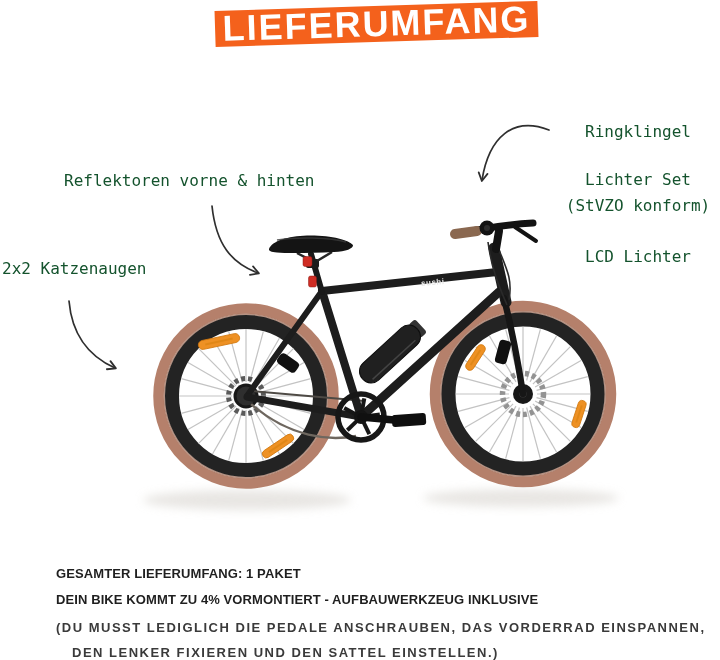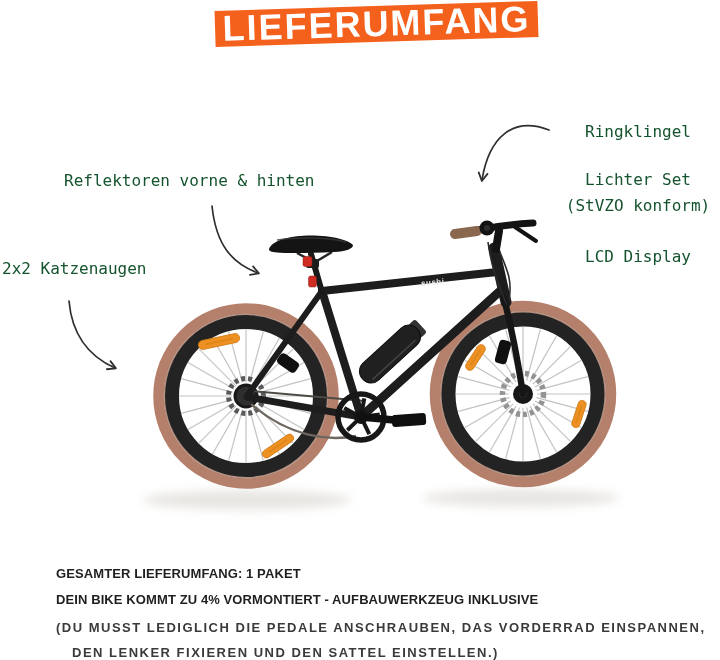--- a/index.html
+++ b/index.html
@@ -205,20 +205,20 @@
   <div class="banner" style="background: rgb(244, 97, 28);">
     <span style="color: rgb(255, 255, 255);">LIEFERUMFANG</span>
   </div>
 
   <div class="callout" style="left:64px;top:171px;">Reflektoren vorne &amp; hinten</div>
   <div class="callout" style="left:2px;top:259px;text-align:center;">2x2 Katzenaugen</div>
 
   <div class="callout right-col" style="top:122px;">Ringklingel</div>
   <div class="callout right-col" style="top:170px;">Lichter Set</div>
   <div class="callout right-col" style="top:196px;">(StVZO konform)</div>
-  <div class="callout right-col" style="top:247px;">LCD Display</div>
+  <div class="callout right-col" style="top:247px;">LCD Lichter</div>
 
   <div class="footer footer-bold" style="top:566px;">GESAMTER LIEFERUMFANG: 1 PAKET</div>
   <div class="footer footer-bold" style="top:592px;">DEIN BIKE KOMMT ZU 4% VORMONTIERT - AUFBAUWERKZEUG INKLUSIVE</div>
   <div class="footer footer-light" style="top:620px;">(DU MUSST LEDIGLICH DIE PEDALE ANSCHRAUBEN, DAS VORDERRAD EINSPANNEN,</div>
   <div class="footer footer-light" style="top:645px;margin-left:16px;">DEN LENKER FIXIEREN UND DEN SATTEL EINSTELLEN.)</div>
 
 </div>
 
 </body></html>

